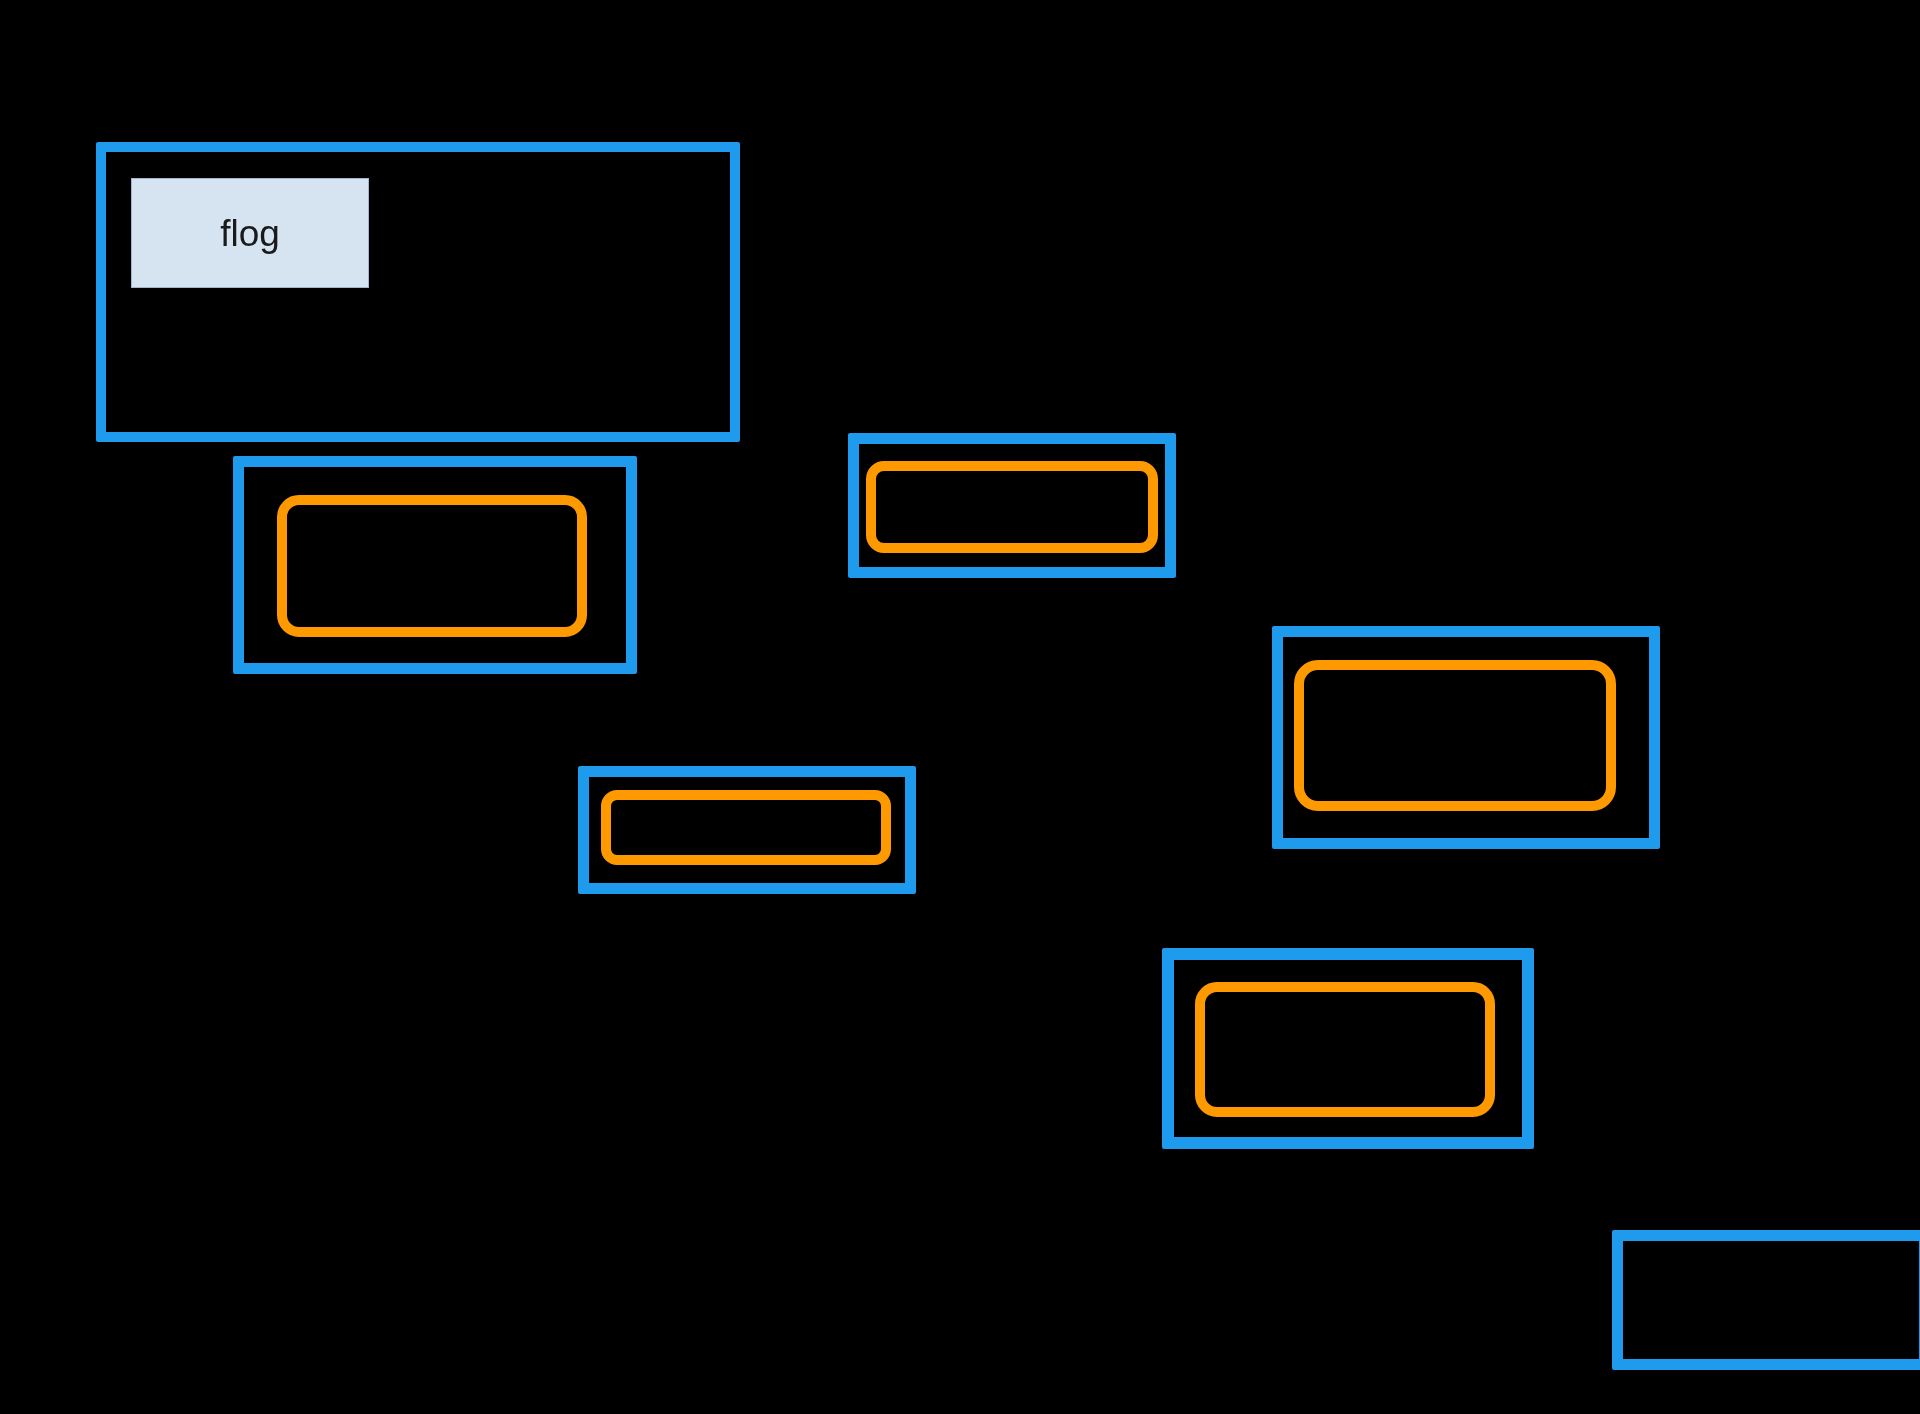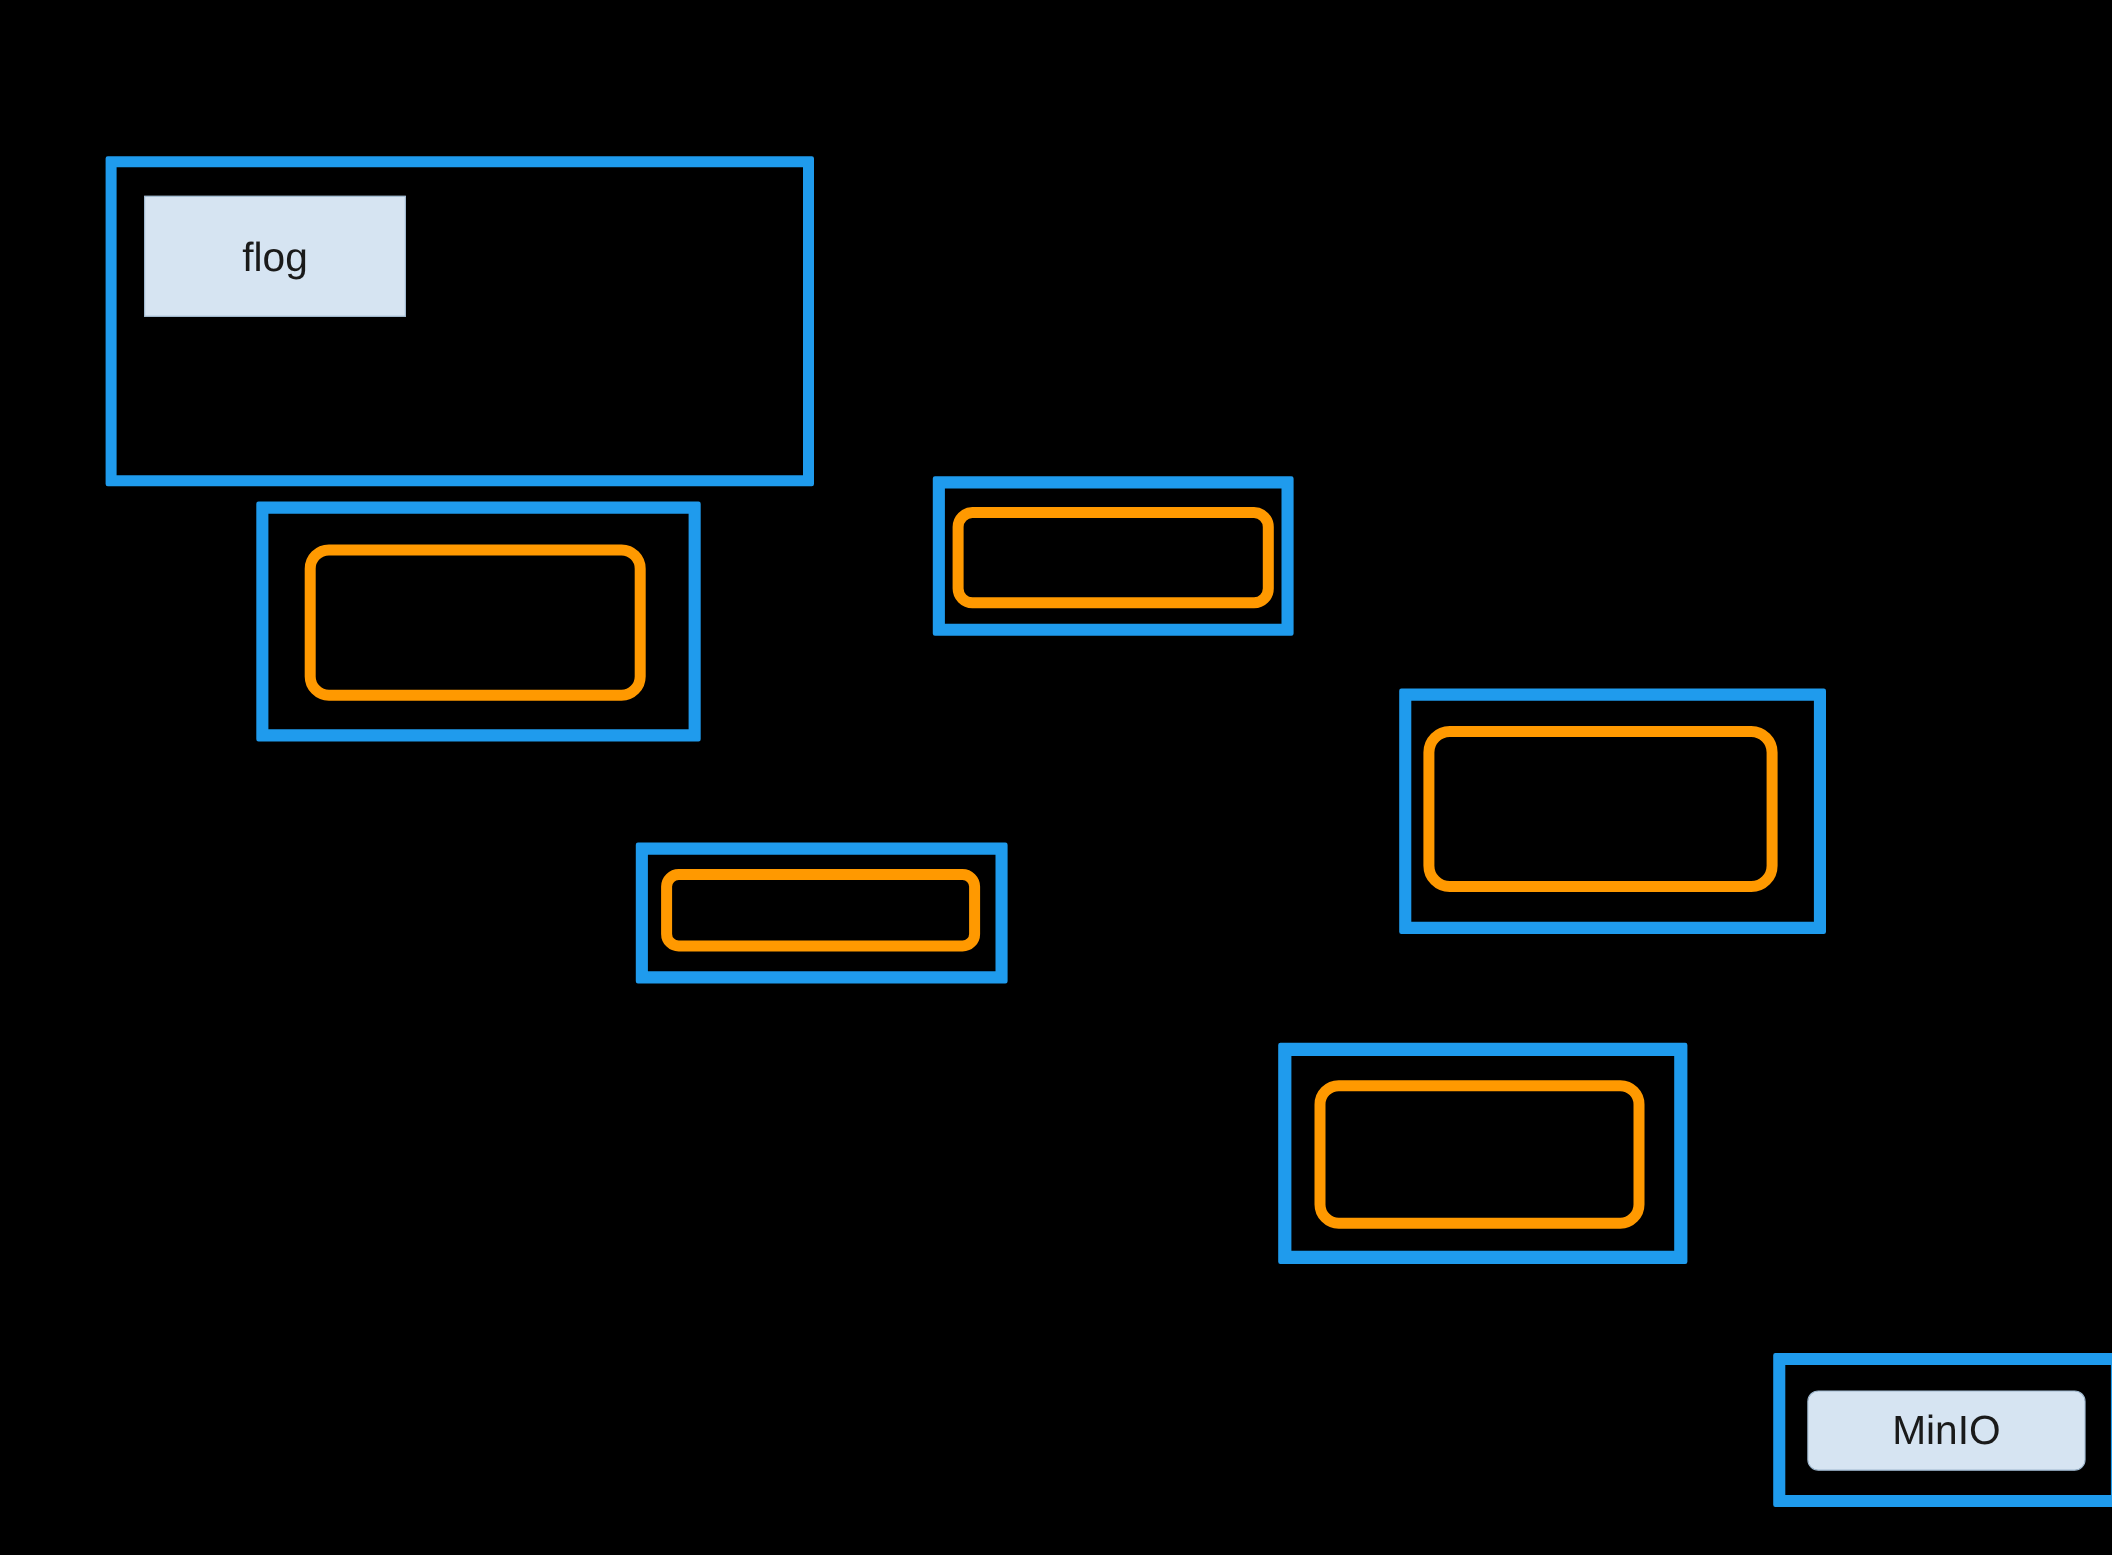--- a/index.html
+++ b/index.html
@@ -70,15 +70,14 @@
   <div class="anno-blue" style="left: 1612px; top: 1230px; width: 318px; height: 140px; border-width: 11px; border-color: rgb(31, 155, 237);"></div>
 
   <div class="anno-orange" style="left: 277px; top: 495px; width: 310px; height: 142px; border-width: 10px; border-color: rgb(255, 153, 0); border-radius: 22px;"></div>
   <div class="anno-orange" style="left: 866px; top: 461px; width: 292px; height: 92px; border-width: 10px; border-color: rgb(255, 153, 0); border-radius: 18px;"></div>
   <div class="anno-orange" style="left: 1294px; top: 660px; width: 322px; height: 151px; border-width: 10px; border-color: rgb(255, 153, 0); border-radius: 24px;"></div>
   <div class="anno-orange" style="left: 601px; top: 790px; width: 290px; height: 75px; border-width: 10px; border-color: rgb(255, 153, 0); border-radius: 16px;"></div>
   <div class="anno-orange" style="left: 1195px; top: 982px; width: 300px; height: 135px; border-width: 10px; border-color: rgb(255, 153, 0); border-radius: 22px;"></div>
 
   <div class="node-box node-flog" style="left: 131px; top: 178px; width: 238px; height: 110px; background: rgb(214, 228, 242); border-color: rgb(159, 184, 207); color: rgb(26, 26, 26);">flog</div>
 
-  <div class="node-box node-minio" style="left: 1643px; top: 1264px; width: 253px; height: 73px; background: rgb(214, 228, 242); border-color: rgb(159, 184, 207); color: rgb(26, 26, 26);">MinIO</div>
 
 </div>
 
 </body></html>

